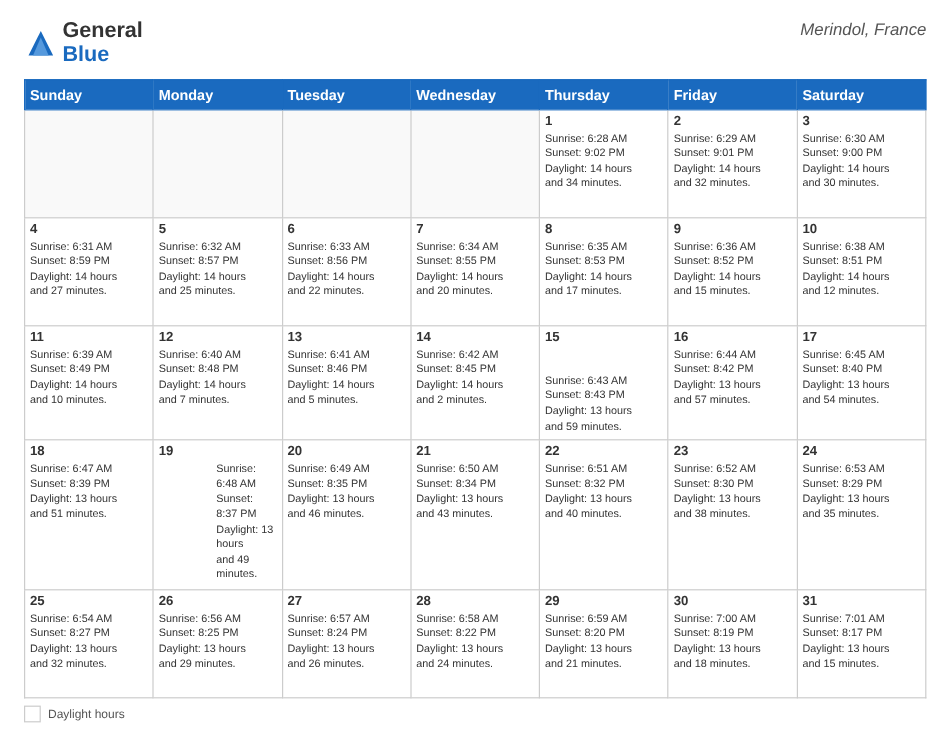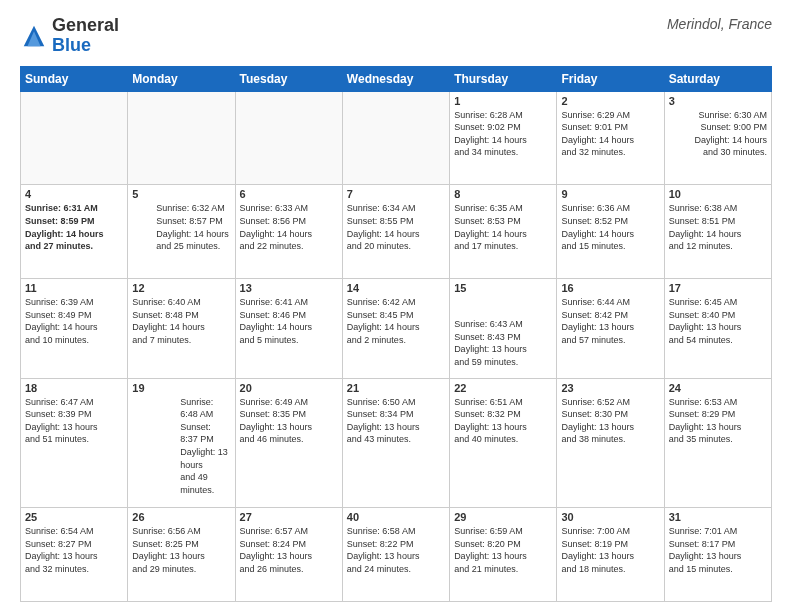--- a/index.html
+++ b/index.html
@@ -155,37 +155,37 @@
           </td>
           <td>
             <span class="day-num">2</span>
             <div class="day-info" style="white-space: pre-line;">Sunrise: 6:29 AM
 Sunset: 9:01 PM
 Daylight: 14 hours
 and 32 minutes.</div>
           </td>
           <td>
             <span class="day-num">3</span>
-            <div class="day-info" style="white-space: pre-line; text-align: right;">Sunrise: 6:30 AM
+            <div class="day-info" style="white-space: pre-line;">Sunrise: 6:30 AM
 Sunset: 9:00 PM
 Daylight: 14 hours
 and 30 minutes.</div>
           </td>
         </tr>
         <tr>
           <td>
             <span class="day-num">4</span>
-            <div class="day-info" style="white-space: pre-line; font-weight: bold;">Sunrise: 6:31 AM
+            <div class="day-info" style="white-space: pre-line;">Sunrise: 6:31 AM
 Sunset: 8:59 PM
 Daylight: 14 hours
 and 27 minutes.</div>
           </td>
           <td>
             <span class="day-num">5</span>
-            <div class="day-info" style="white-space: pre-line; margin-left: 24px;">Sunrise: 6:32 AM
+            <div class="day-info" style="white-space: pre-line;">Sunrise: 6:32 AM
 Sunset: 8:57 PM
 Daylight: 14 hours
 and 25 minutes.</div>
           </td>
           <td>
             <span class="day-num">6</span>
             <div class="day-info" style="white-space: pre-line;">Sunrise: 6:33 AM
 Sunset: 8:56 PM
 Daylight: 14 hours
 and 22 minutes.</div>
@@ -337,21 +337,21 @@
 and 29 minutes.</div>
           </td>
           <td>
             <span class="day-num">27</span>
             <div class="day-info" style="white-space: pre-line;">Sunrise: 6:57 AM
 Sunset: 8:24 PM
 Daylight: 13 hours
 and 26 minutes.</div>
           </td>
           <td>
-            <span class="day-num">40</span>
+            <span class="day-num">28</span>
             <div class="day-info" style="white-space: pre-line;">Sunrise: 6:58 AM
 Sunset: 8:22 PM
 Daylight: 13 hours
 and 24 minutes.</div>
           </td>
           <td>
             <span class="day-num">29</span>
             <div class="day-info" style="white-space: pre-line;">Sunrise: 6:59 AM
 Sunset: 8:20 PM
 Daylight: 13 hours
@@ -368,13 +368,17 @@
             <span class="day-num">31</span>
             <div class="day-info" style="white-space: pre-line;">Sunrise: 7:01 AM
 Sunset: 8:17 PM
 Daylight: 13 hours
 and 15 minutes.</div>
           </td>
         </tr>
       </tbody>
   </table>
 
+  <div class="footer">
+    <span class="footer-box"></span>
+    <span>Daylight hours</span>
+  </div>
 </div>
 
 </body></html>

